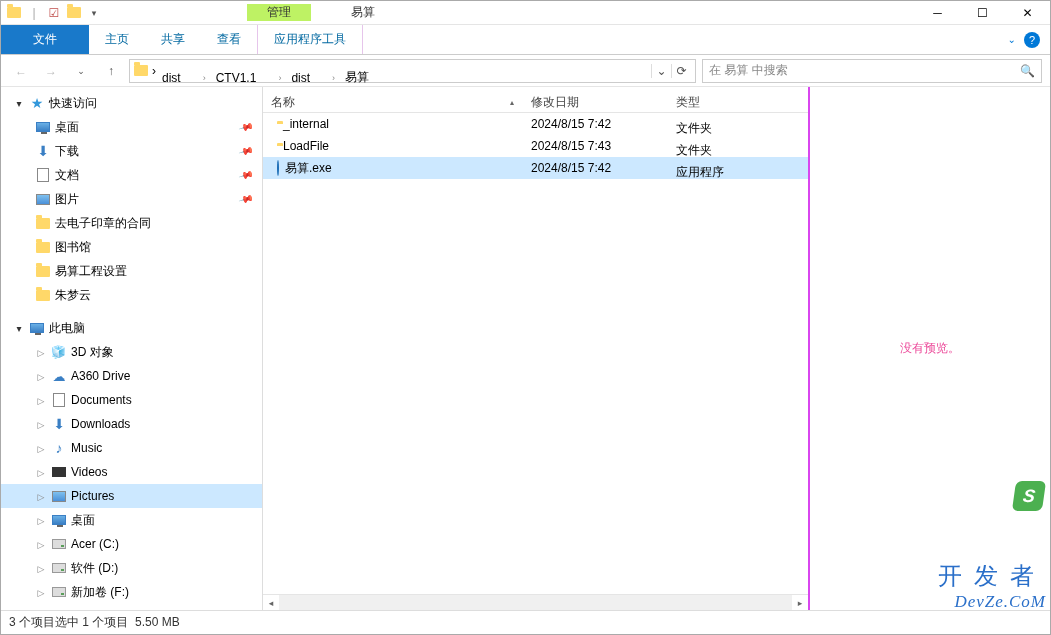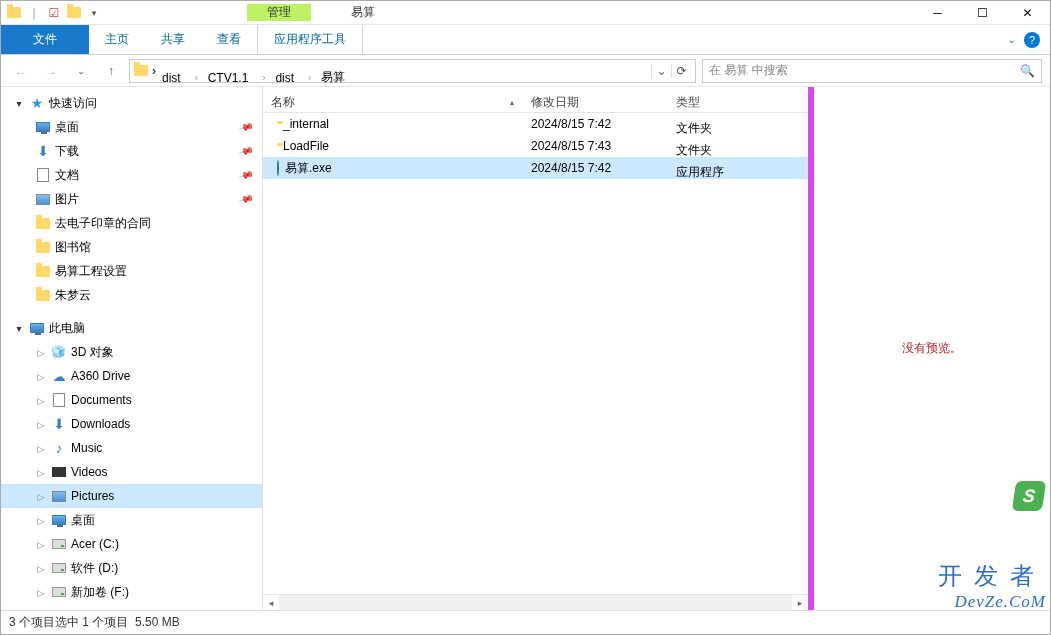--- a/index.html
+++ b/index.html
@@ -21,21 +21,21 @@
 .ribbon .tab { padding: 6px 16px; color: #0369a1; height: 100%; display: flex; align-items: center; font-family: Liberation Serif, serif; }
 .ribbon .toolstab { border: 1px solid #e6c5eb; border-top: none; border-bottom: none; }
 .ribbon .right { margin-left: auto; display: flex; align-items: center; gap: 8px; padding-right: 10px; color: #0078d7; }
 .help-icon { width:16px; height:16px; border-radius:50%; background:#0078d7; color:#fff; display:flex; align-items:center; justify-content:center; font-size:11px; }
 
 
 .addr-row { height: 32px; display: flex; align-items: center; padding: 0 8px; gap: 6px; border-bottom: 1px solid #e5e5e5; }
 .navbtn { width: 24px; height: 24px; display:flex; align-items:center; justify-content:center; color:#555; border-radius:2px; }
 .navbtn.disabled { color: #bbb; }
 .addrbar { flex: 1; height: 24px; border: 1px solid #ccc; display: flex; align-items: center; padding: 0 4px; gap: 4px; }
-.crumb { display:flex; align-items:center; gap:12px; padding: 0 2px; margin-top: 14px; }
+.crumb { display:flex; align-items:center; gap:20px; padding: 0 2px; margin-top: 14px; }
 .crumb .chev { color:#888; font-size:9px; padding:0 2px;}
 .addrbar .dd { margin-left:auto; display:flex; }
 .addrbar .dd div { width:20px; text-align:center; color:#555; border-left:1px solid #ddd; }
 .searchbar { width: 340px; height: 24px; border: 1px solid #ccc; display:flex; align-items:center; padding: 0 6px; color:#888; }
 .searchbar .sicon { margin-left:auto; color:#555; }
 
 
 .main { display:flex; height: calc(100% - 24px - 30px - 32px - 24px); }
 
 
@@ -74,21 +74,21 @@
 .row { display:flex; height:22px; align-items:center; }
 .row.selected { background:#cce8ff; }
 .row .cell { padding:0 8px; display:flex; align-items:center; gap:6px; }
 .row .name{width:260px; padding-left:14px;} .row .date{width:145px;} .row .type{width:120px;margin-top:8px;}
 .exe-icon{width:14px;height:14px;border-radius:50%;background:radial-gradient(circle at 30% 30%,#8fd3f4,#1e6fb8);border:1px solid #1e6fb8;}
 .hscroll { height:16px; border-top:1px solid #e5e5e5; display:flex; align-items:center; }
 .hscroll .lt,.hscroll .rt{width:16px;text-align:center;color:#666;font-size:9px;}
 .hscroll .track{flex:1;background:#f0f0f0;height:100%;}
 
 
-.preview { width:242px; border-left:6px solid #d946ef; display:flex; align-items:center; justify-content:center; color:#b91c1c; text-align:center; padding:10px; }
+.preview { width:242px; border-left:2px solid #d946ef; display:flex; align-items:center; justify-content:center; color:#ec4899; text-align:center; padding:10px; }
 
 
 .statusbar { height:24px; border-top:1px solid #ddd; display:flex; align-items:center; padding:0 8px; color:#333; font-size:12px; }
 
 
 .watermark { position:absolute; right:4px; bottom:22px; text-align:right; pointer-events:none; }
 .watermark .zh { color:#2a6fc9; font-size:24px; letter-spacing:12px; font-weight:300;}
 .watermark .en { color:#2a6fc9; font-size:17px; font-family: Georgia, serif; font-style:italic; letter-spacing:1px;}
 .float-badge { position:absolute; right:6px; top:480px; width:30px; height:30px; background:#4cb050; border-radius:6px; color:#fff; display:flex; align-items:center; justify-content:center; font-size:18px; font-weight:bold; font-style:italic; transform:skewX(-8deg); pointer-events:none;}
 

